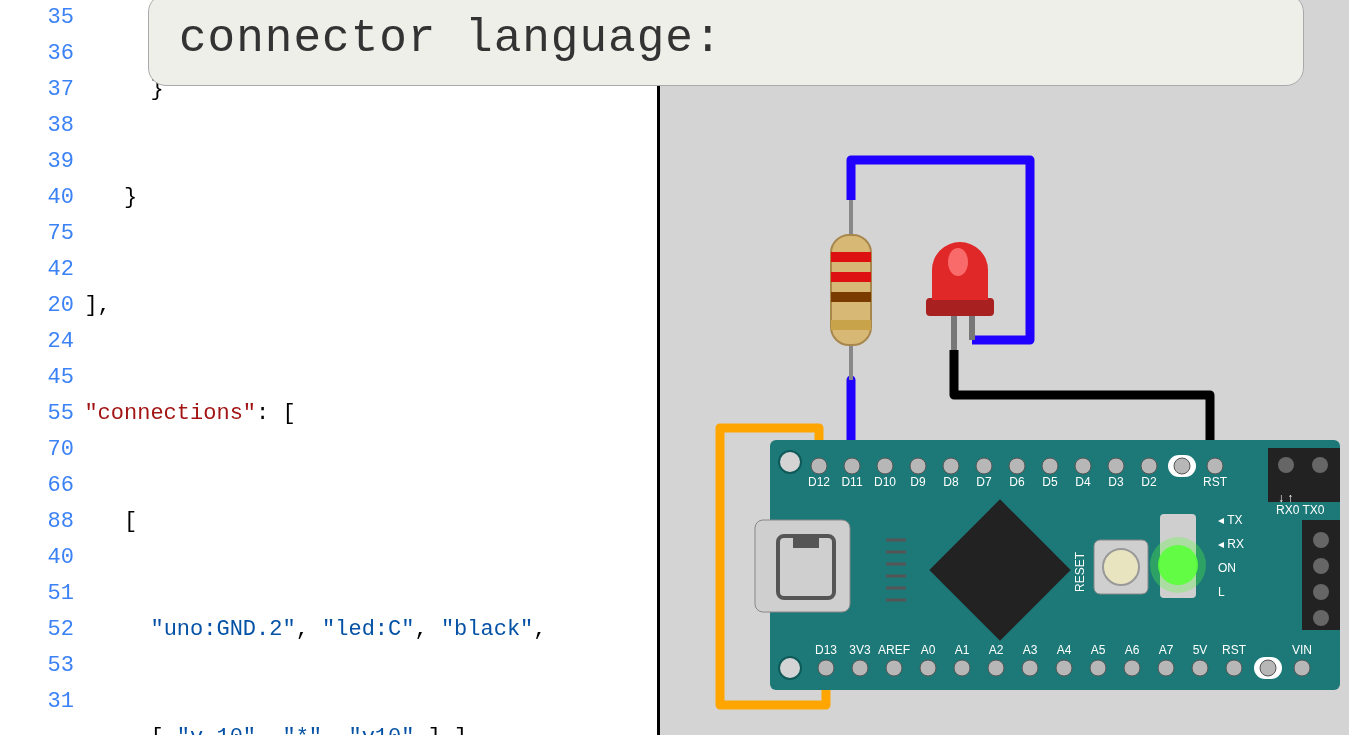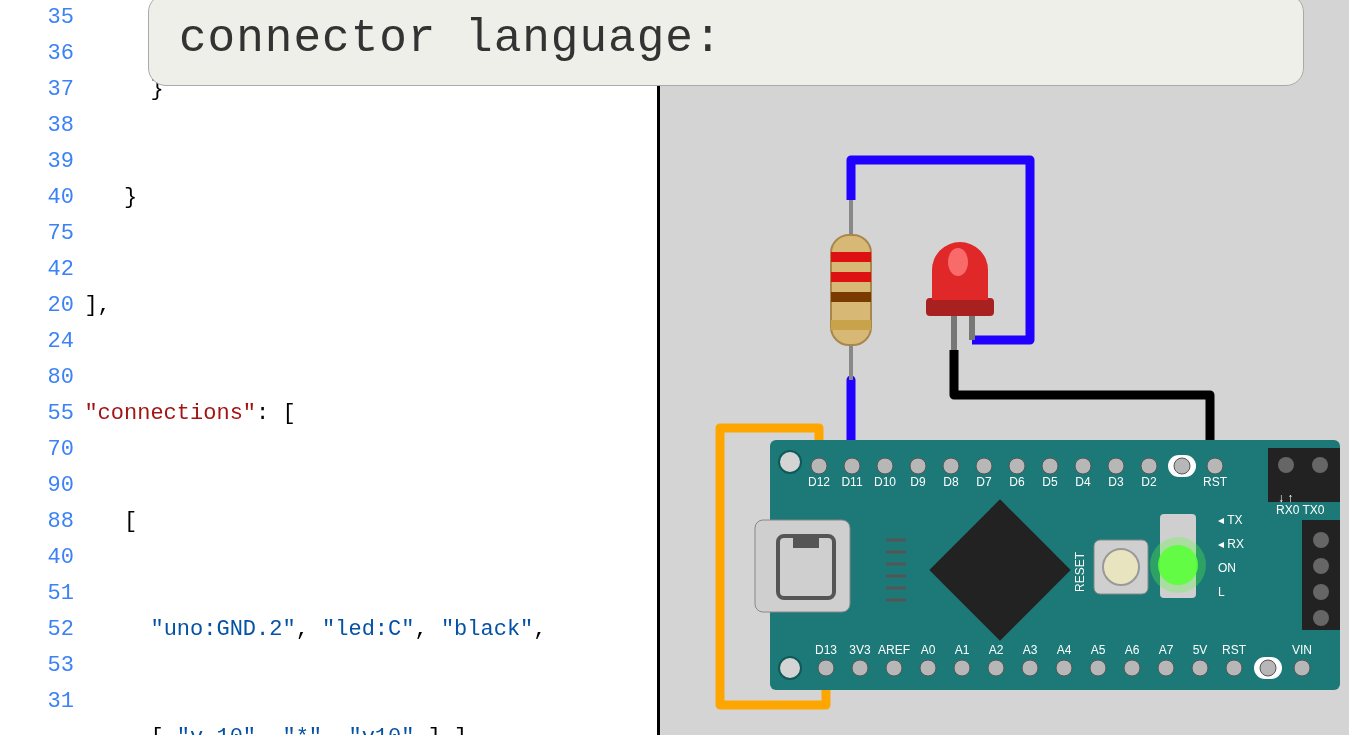--- a/index.html
+++ b/index.html
@@ -87,24 +87,24 @@
     <div class="ln">35</div>
     <div class="ln">36</div>
     <div class="ln">37</div>
     <div class="ln">38</div>
     <div class="ln">39</div>
     <div class="ln">40</div>
     <div class="ln">75</div>
     <div class="ln">42</div>
     <div class="ln">20</div>
     <div class="ln">24</div>
-    <div class="ln">80</div>
+    <div class="ln">45</div>
     <div class="ln">55</div>
     <div class="ln">70</div>
-    <div class="ln">90</div>
+    <div class="ln">66</div>
     <div class="ln">88</div>
     <div class="ln">40</div>
     <div class="ln">51</div>
     <div class="ln">52</div>
     <div class="ln">53</div>
     <div class="ln">31</div>
   </div>
 
   <div class="code">
     <div class="line">       <span class="tok-punc">}</span></div>

